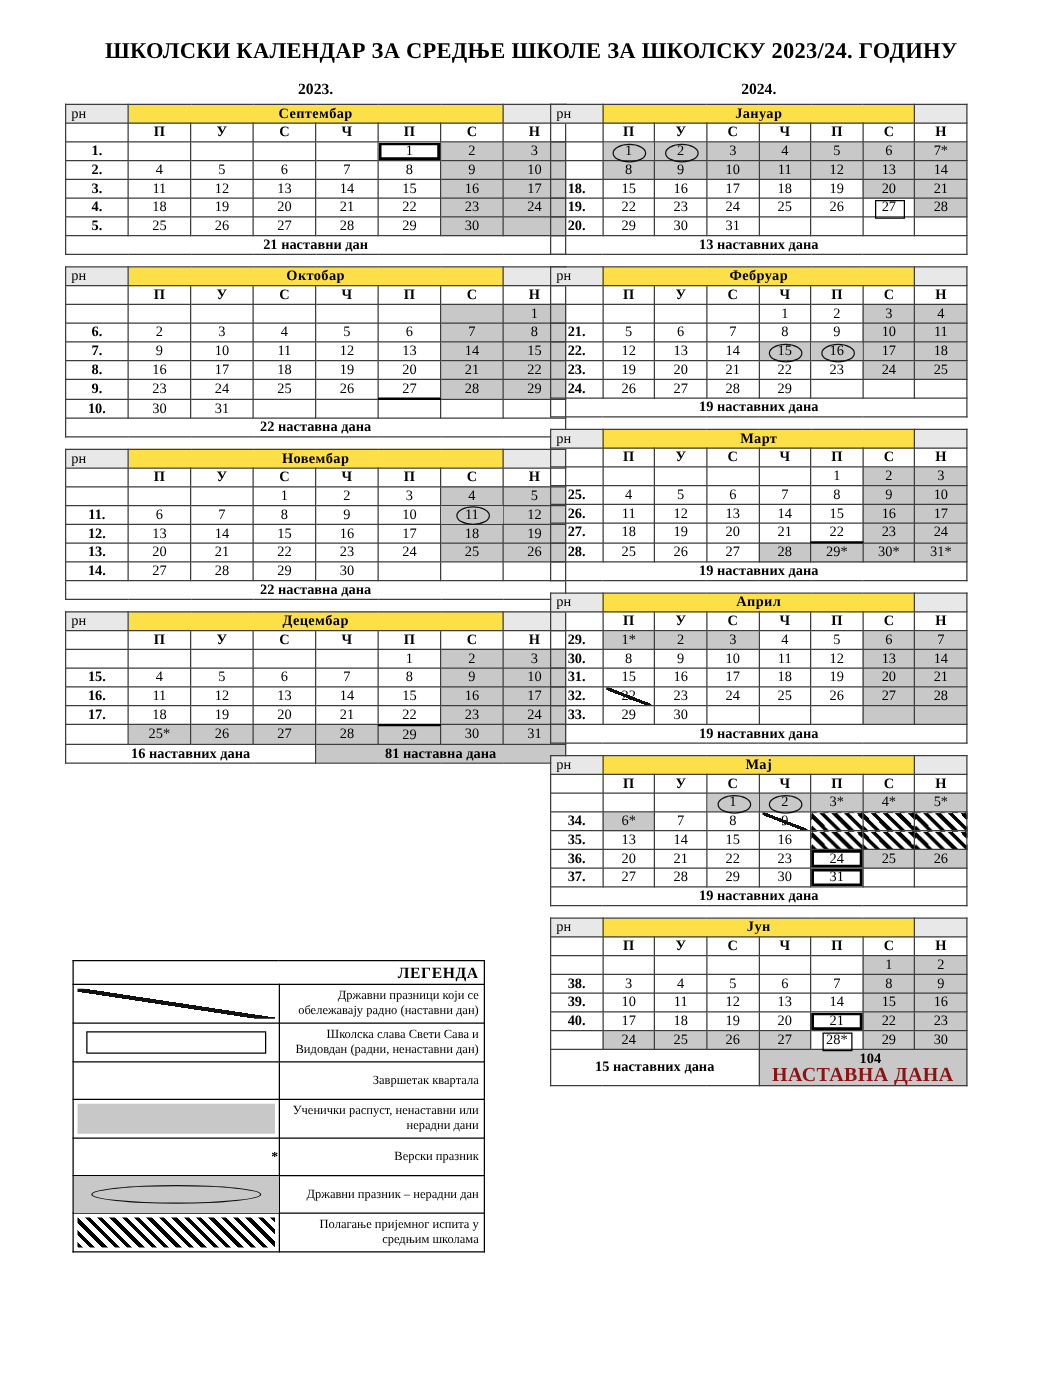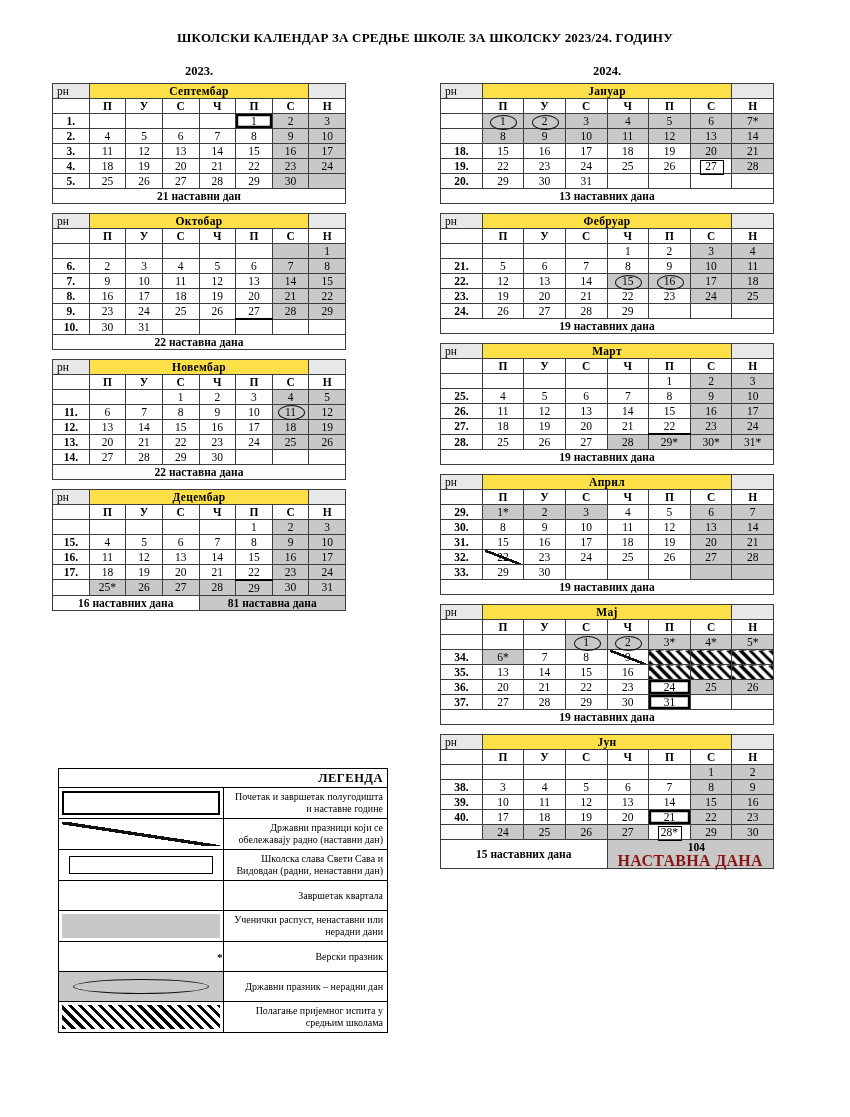--- a/index.html
+++ b/index.html
@@ -11,33 +11,33 @@
     font-family: "Liberation Serif", serif;
     color: #000000;
     position: relative;
     overflow: hidden;
   }
 
   
   .doc-title {
     text-align: center;
     font-weight: bold;
-    font-size: 13px;
+    font-size: 18px;
     letter-spacing: 0.2px;
     padding-top: 30px;
   }
 
   
   .columns {
     position: absolute;
     top: 64px;
     left: 0;
     width: 850px;
   }
-  .col-left  { position: absolute; left: 52px;  top: 0;  width: 294px; }
+  .col-left  { position: absolute; left: 52px;  top: 0;  width: 401px; }
   .col-right { position: absolute; left: 440px; top: 0;  width: 334px; }
 
   .year-label {
     text-align: center;
     font-weight: bold;
     font-size: 12.5px;
     padding-bottom: 4px;
   }
 
   
@@ -972,26 +972,20 @@
       </div>
   </div>
 </div>
 
 <div class="legend-wrap">
   <table class="legend">
     <tbody id="legend-body">
       <tr>
         <td colspan="2" class="legend-title">ЛЕГЕНДА</td>
       </tr>
-    <tr>
-          <td class="sw">
-            <div class="sw-inner sw-thick"></div>
-          </td>
-          <td>Почетак и завршетак  полугодишта и наставне године</td>
-        </tr>
         <tr>
           <td class="sw">
             <div class="sw-inner sw-slash"></div>
           </td>
           <td>Државни празници који се обележавају радно (наставни дан)</td>
         </tr>
         <tr>
           <td class="sw">
             <div class="sw-inner sw-sbox"></div>
           </td>

